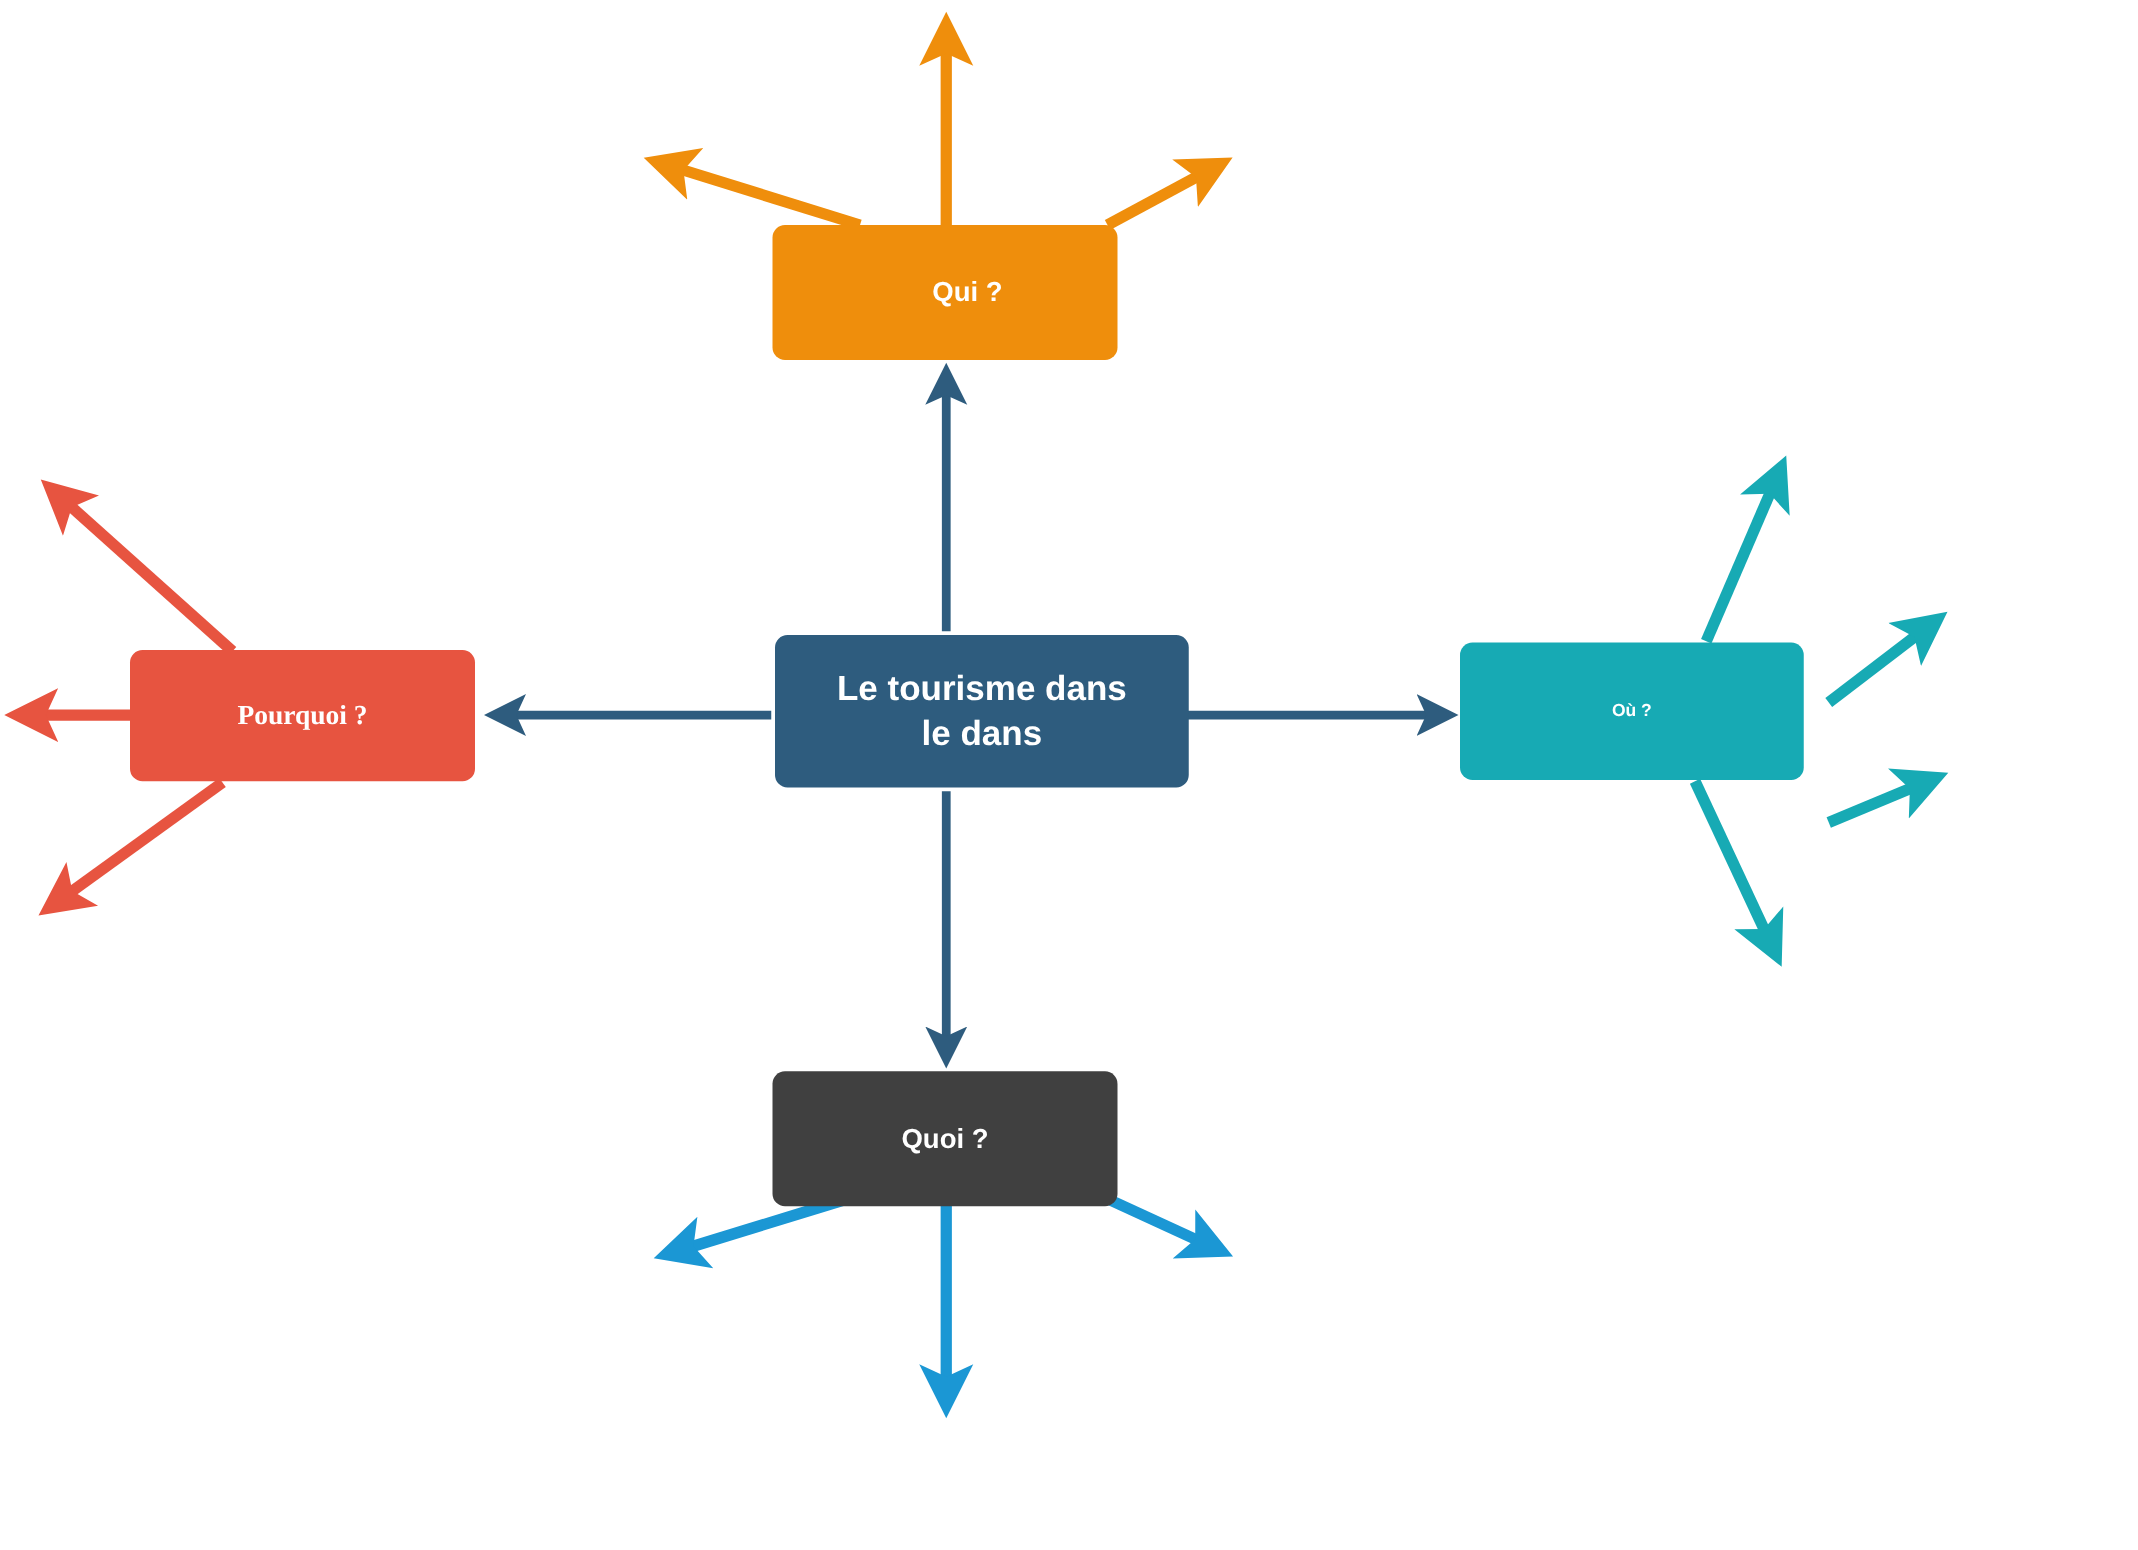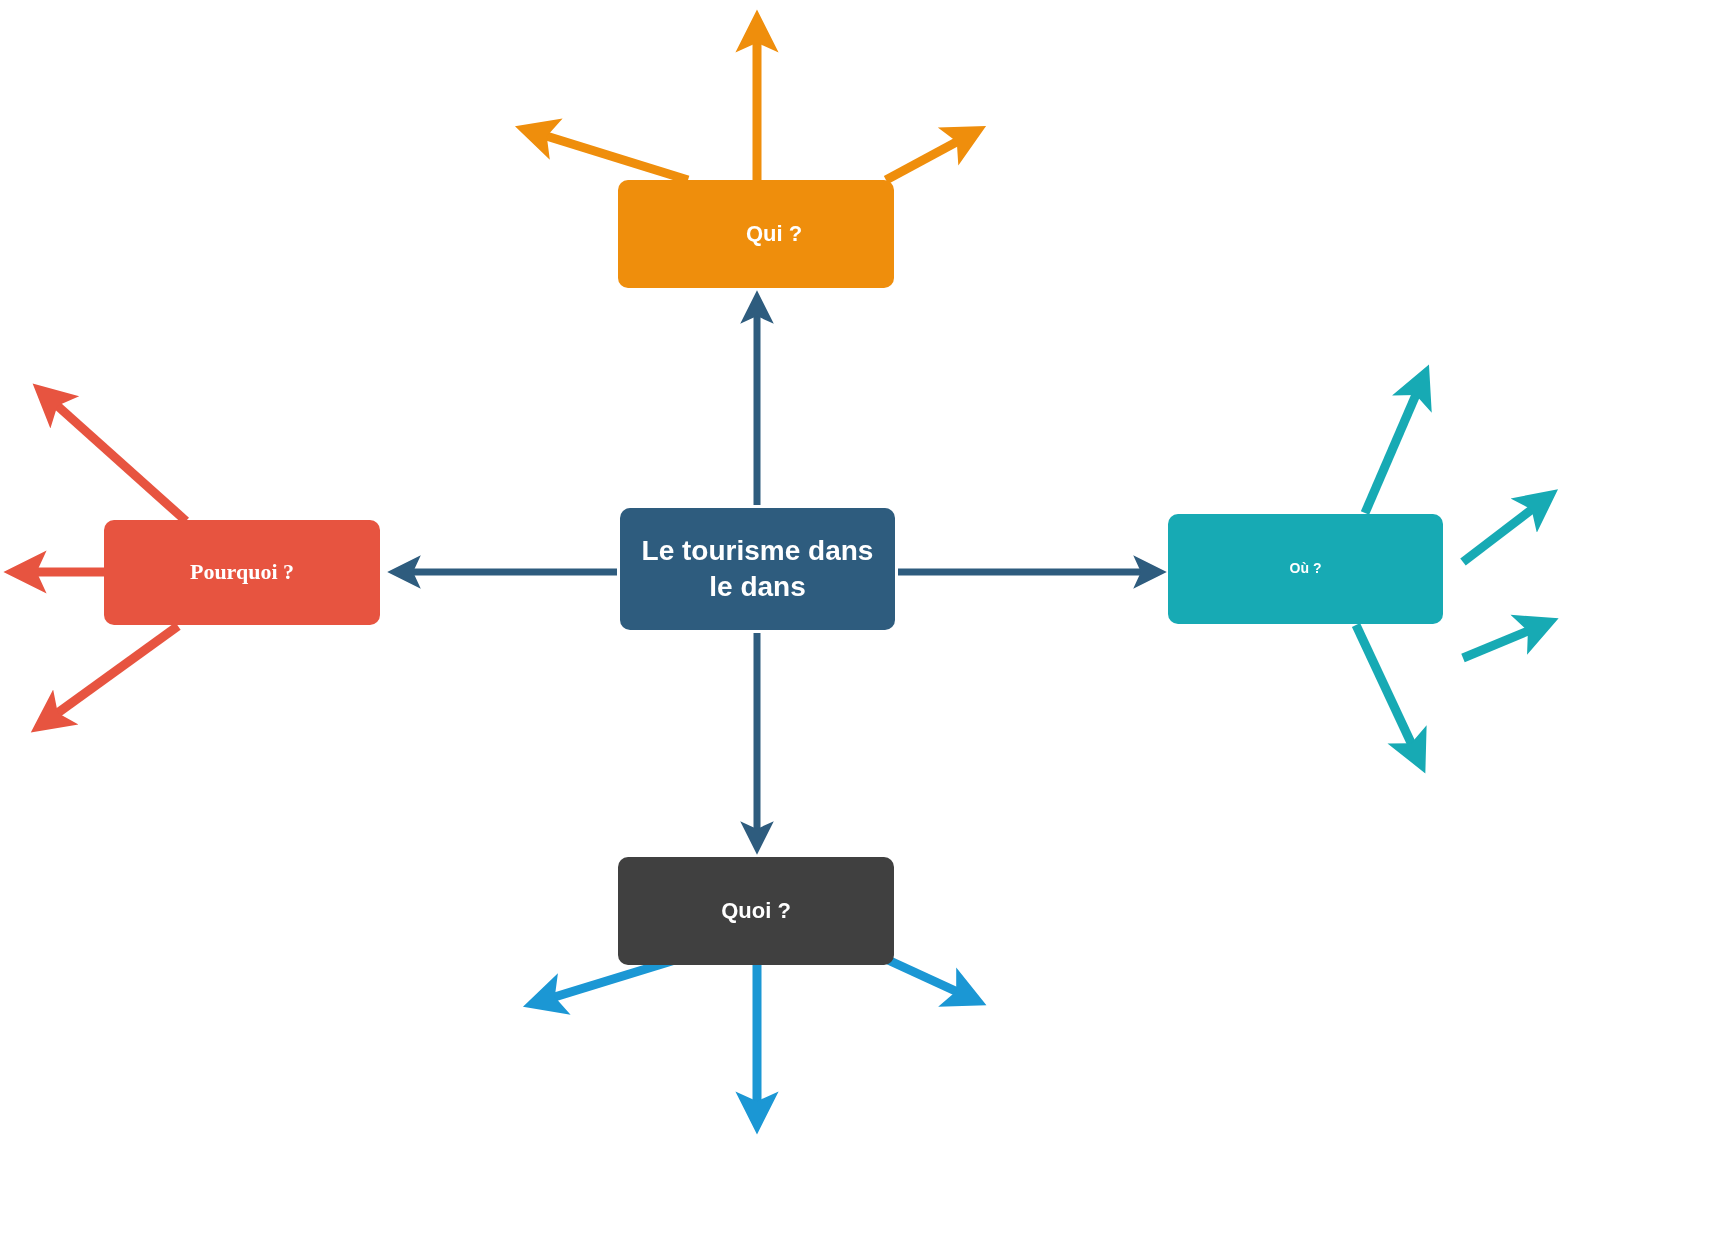--- a/index.html
+++ b/index.html
@@ -39,21 +39,21 @@
   }
   .node-label {
     display: block;
     width: 100%;
     padding: 0 10px;
     box-sizing: border-box;
   }
   #node-center {
     left: 620px;
     top: 508px;
-    width: 275px;
+    width: 331px;
     height: 122px;
     background: #2E5C7E;
     font-size: 28px;
   }
   #node-qui {
     left: 618px;
     top: 180px;
     width: 276px;
     height: 108px;
     background: #EF8E0C;

